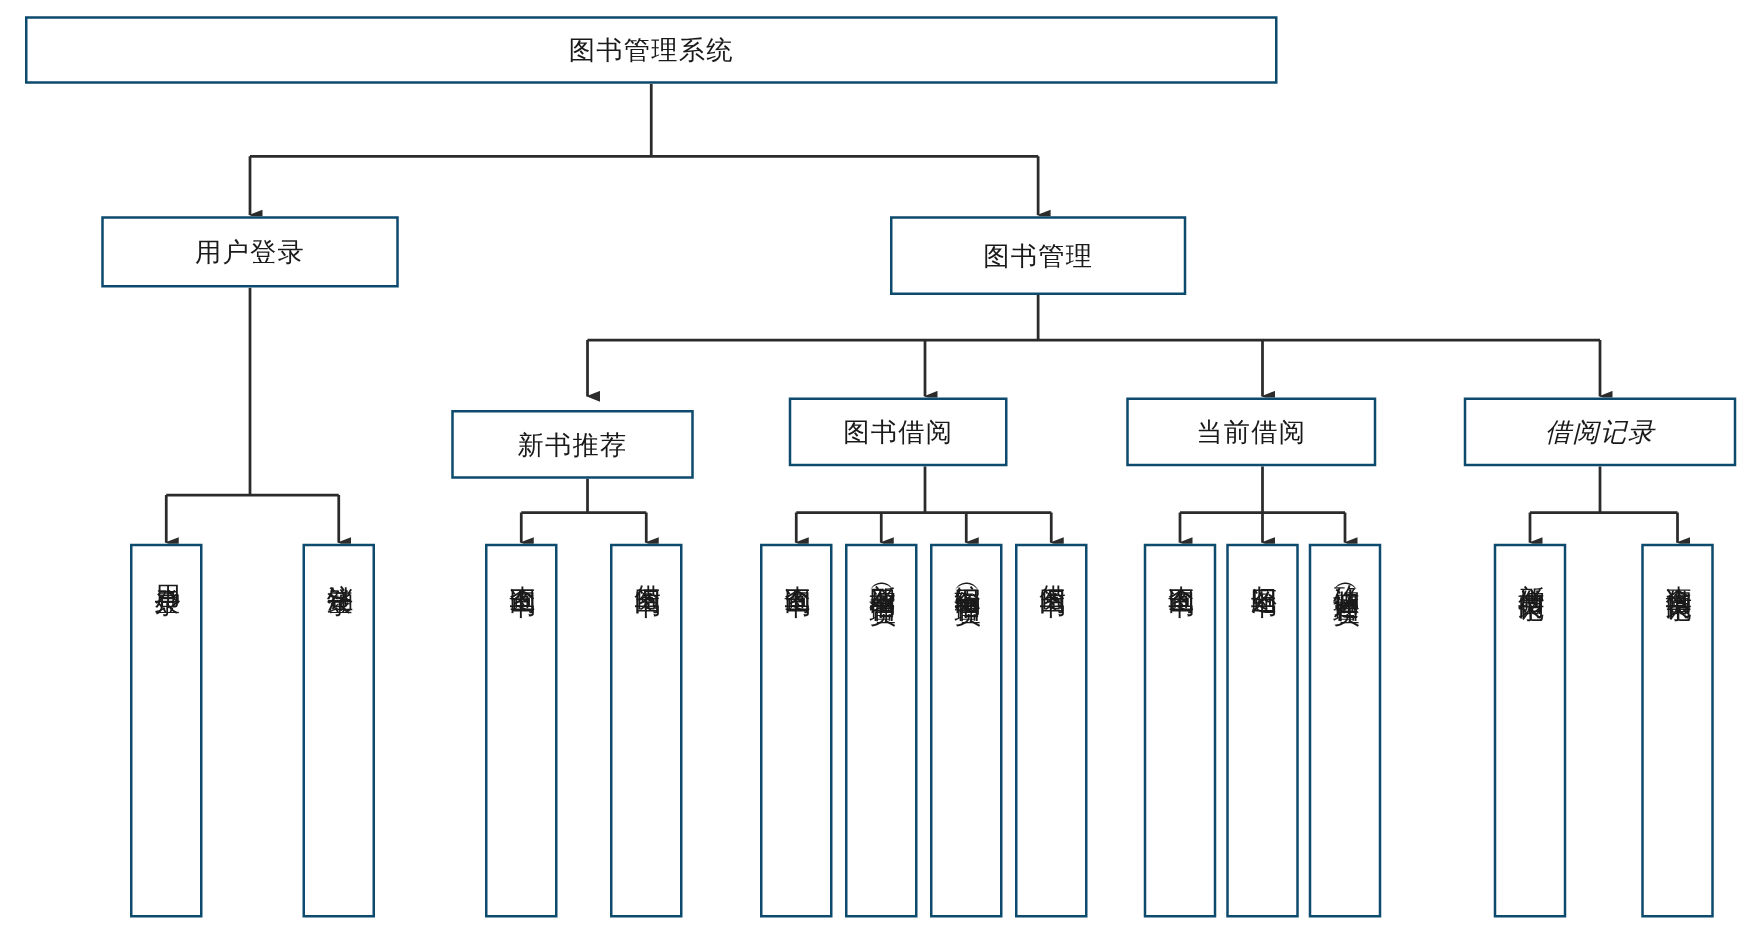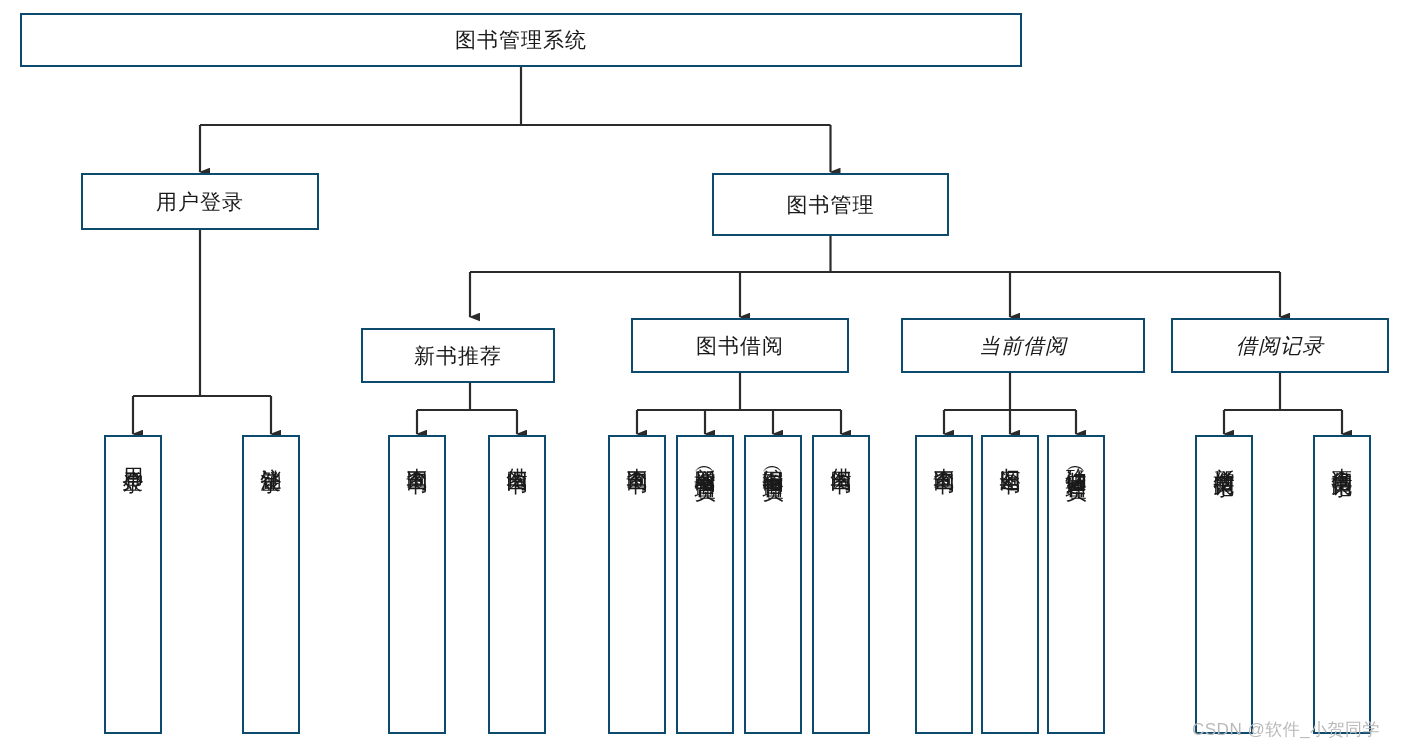--- a/index.html
+++ b/index.html
@@ -114,24 +114,24 @@
       </div>
       <div class="node horiz" style="left: 81px; top: 173px; width: 238px; height: 57px;">
         <span>用户登录</span>
       </div>
       <div class="node horiz" style="left: 712px; top: 173px; width: 237px; height: 63px;">
         <span>图书管理</span>
       </div>
       <div class="node horiz" style="left: 361px; top: 308px; width: 194px; height: 55px; margin-top: 20px;">
         <span>新书推荐</span>
       </div>
-      <div class="node horiz" style="left: 631px; top: 318px; width: 218px; height: 55px;">
+      <div class="node horiz" style="left: 631px; top: 318px; width: 175px; height: 55px;">
         <span>图书借阅</span>
       </div>
-      <div class="node horiz" style="left: 901px; top: 318px; width: 244px; height: 55px; font-style: italic;">
+      <div class="node horiz" style="left: 901px; top: 318px; width: 200px; height: 55px;">
         <span>当前借阅</span>
       </div>
       <div class="node horiz" style="left: 1171px; top: 318px; width: 218px; height: 55px; font-style: italic;">
         <span>借阅记录</span>
       </div>
       <div class="node vert" style="left: 104px; top: 435px; width: 58px; height: 299px;">
         <span class="vtext">用户登录</span>
       </div>
       <div class="node vert" style="left: 242px; top: 435px; width: 58px; height: 299px;">
         <span class="vtext">注销登录</span>
@@ -164,15 +164,14 @@
         <span class="vtext">确认归还（管理员）</span>
       </div>
       <div class="node vert" style="left: 1195px; top: 435px; width: 58px; height: 299px;">
         <span class="vtext">新增借阅记录</span>
       </div>
       <div class="node vert" style="left: 1313px; top: 435px; width: 58px; height: 299px;">
         <span class="vtext">查询借阅记录</span>
       </div>
     </div>
 
-  <div class="watermark" style="left: 1192px; top: 718px;">CSDN @软件_小贺同学</div>
 
 </div>
 
 </body></html>

